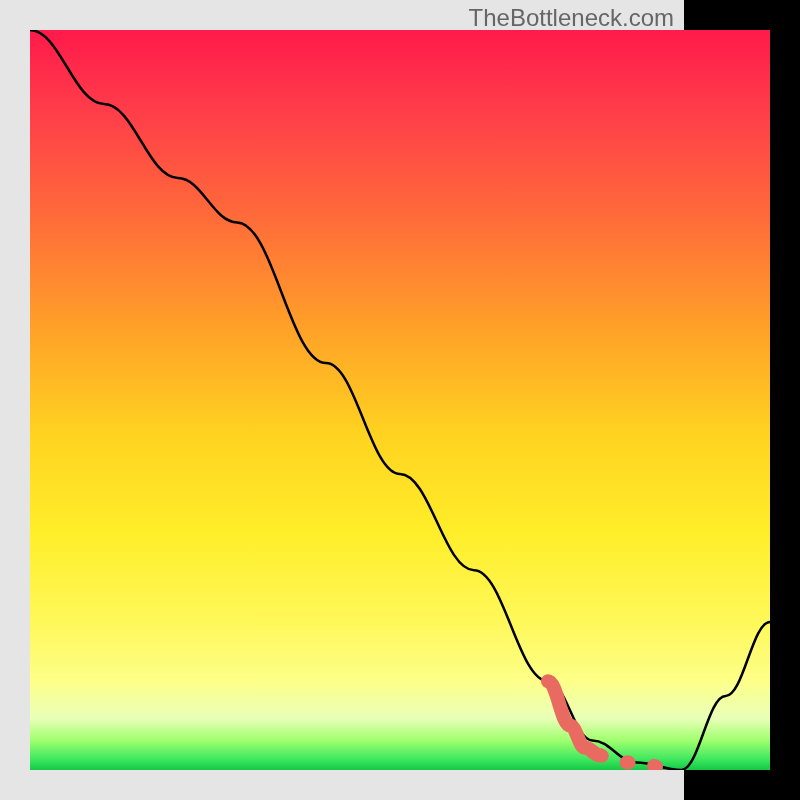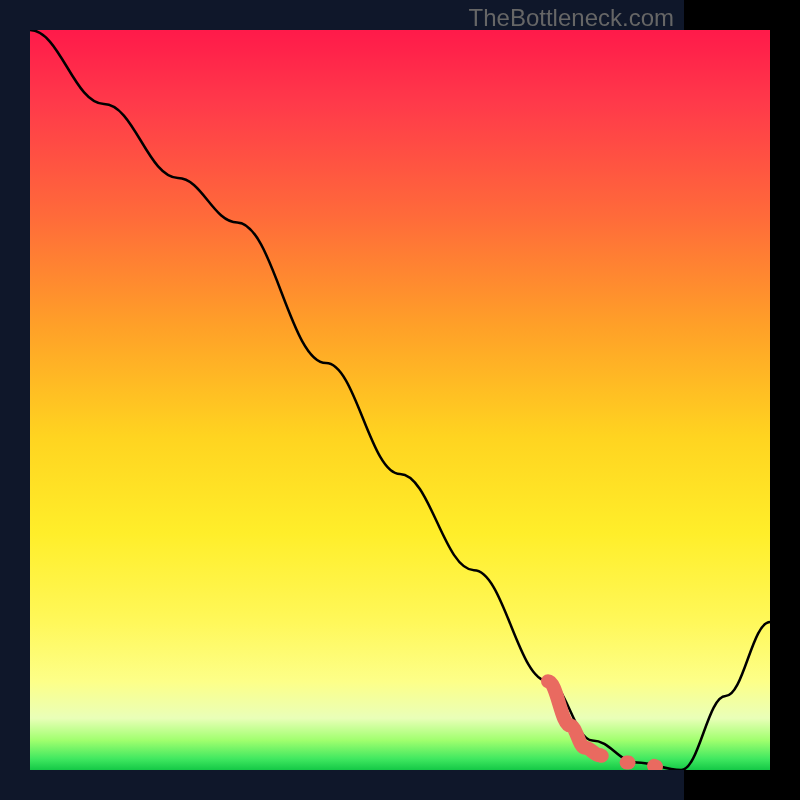--- a/index.html
+++ b/index.html
@@ -1,18 +1,18 @@
 <!DOCTYPE html>
 <html><head>
 <meta charset="utf-8">
 <style>
 * { margin: 0; padding: 0; box-sizing: border-box; }
 html, body { width: 800px; height: 800px; background: #000; overflow: hidden; }
 
-.container { position: relative; width: 684px; height: 800px; background: #0f172a; }
+.container { position: relative; width: 684px; height: 800px; background: #e5e5e5; }
 
 .plot-area {
   position: absolute;
   left: 30px;
   top: 30px;
   width: 740px;
   height: 740px;
   background: linear-gradient(to bottom,
     #ff1a4a 0%,
     #ff3a4a 10%,

